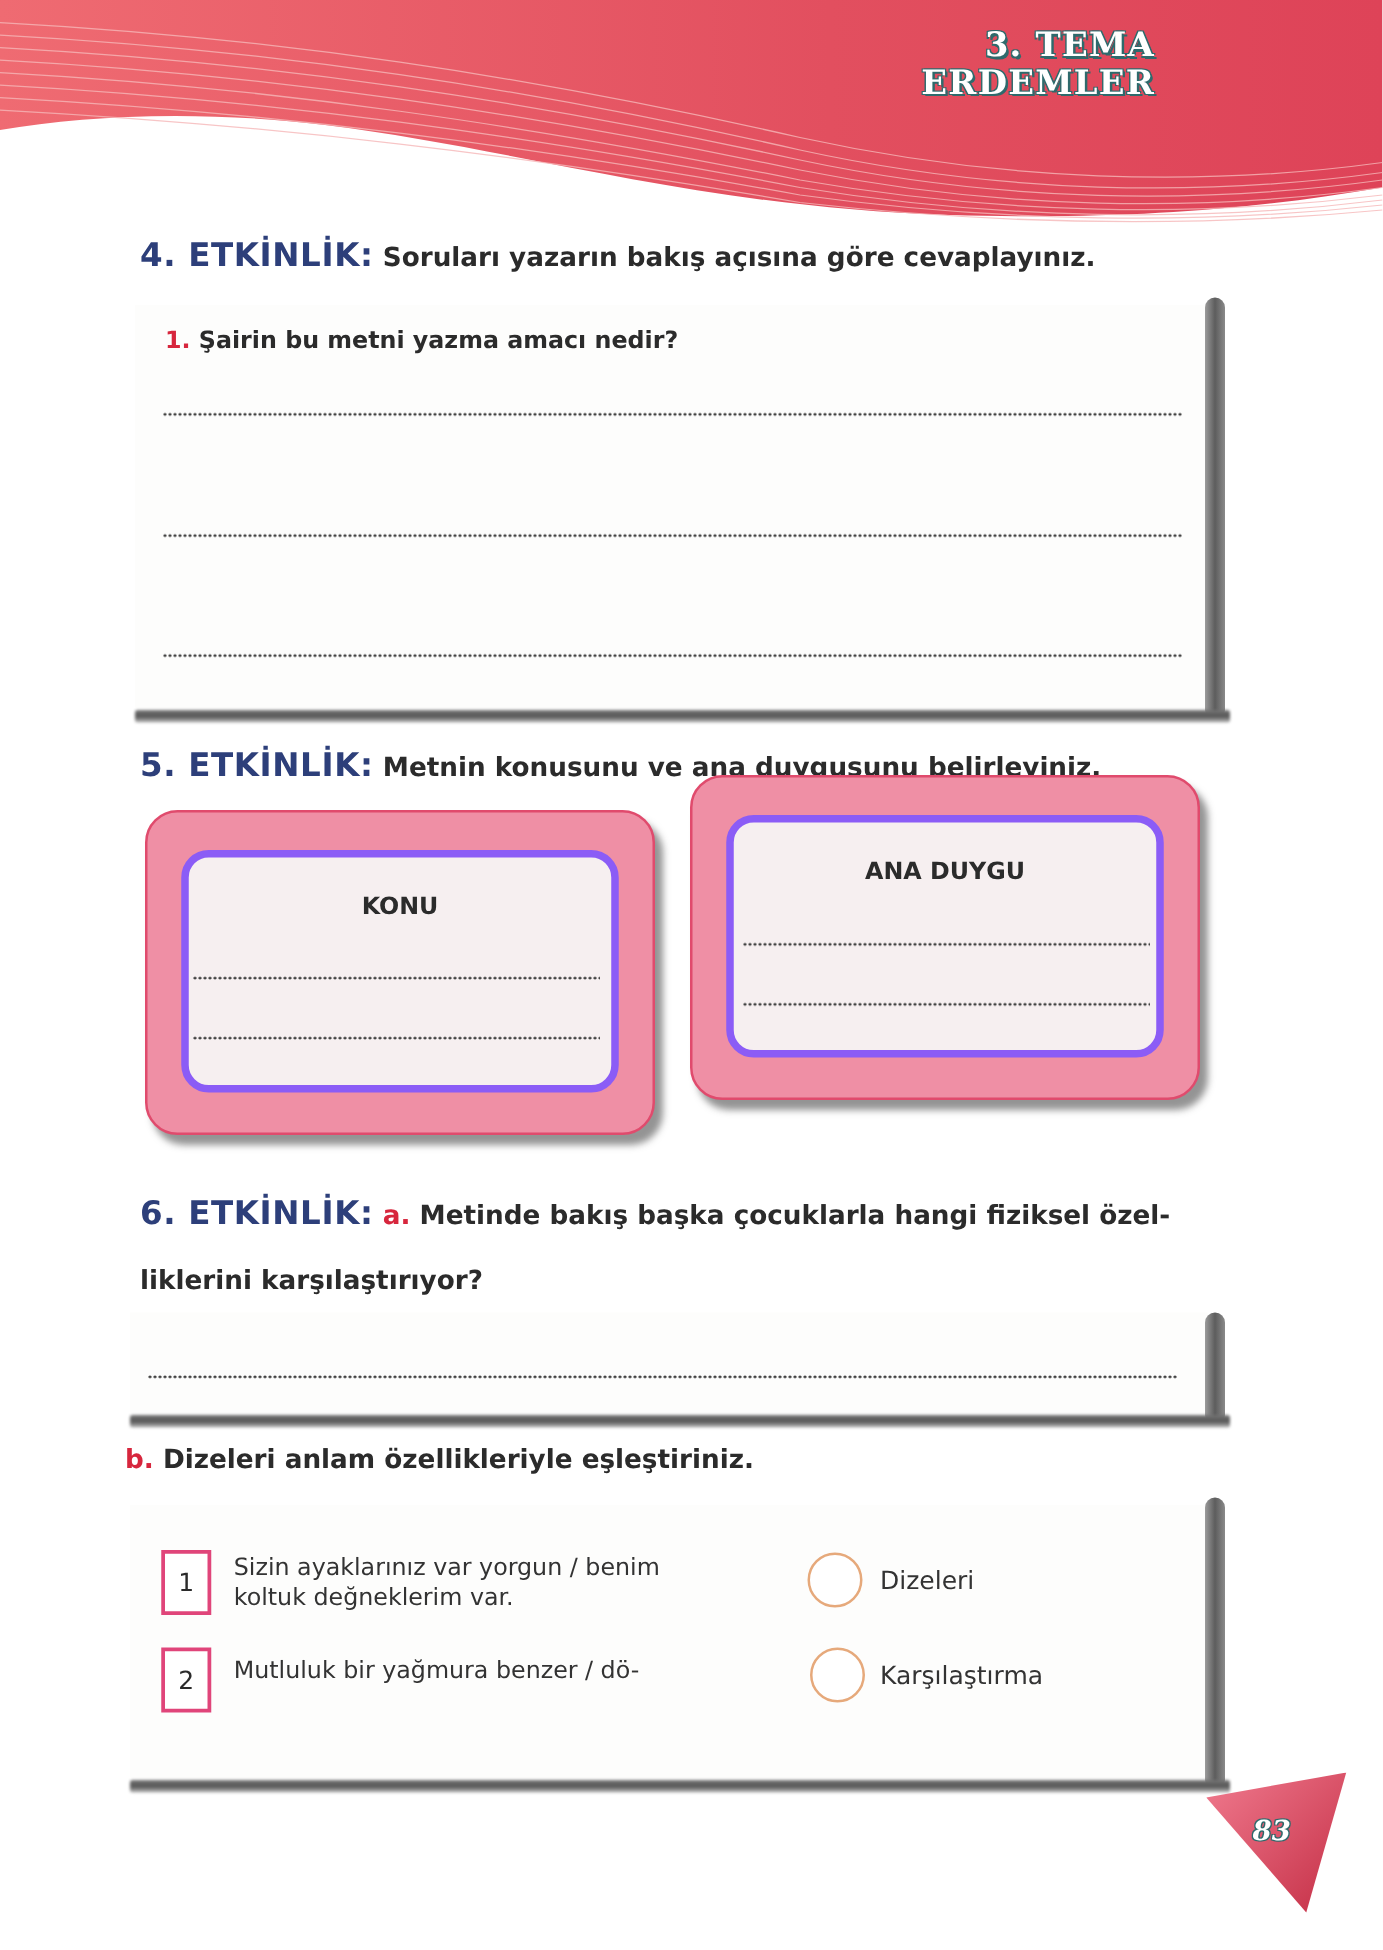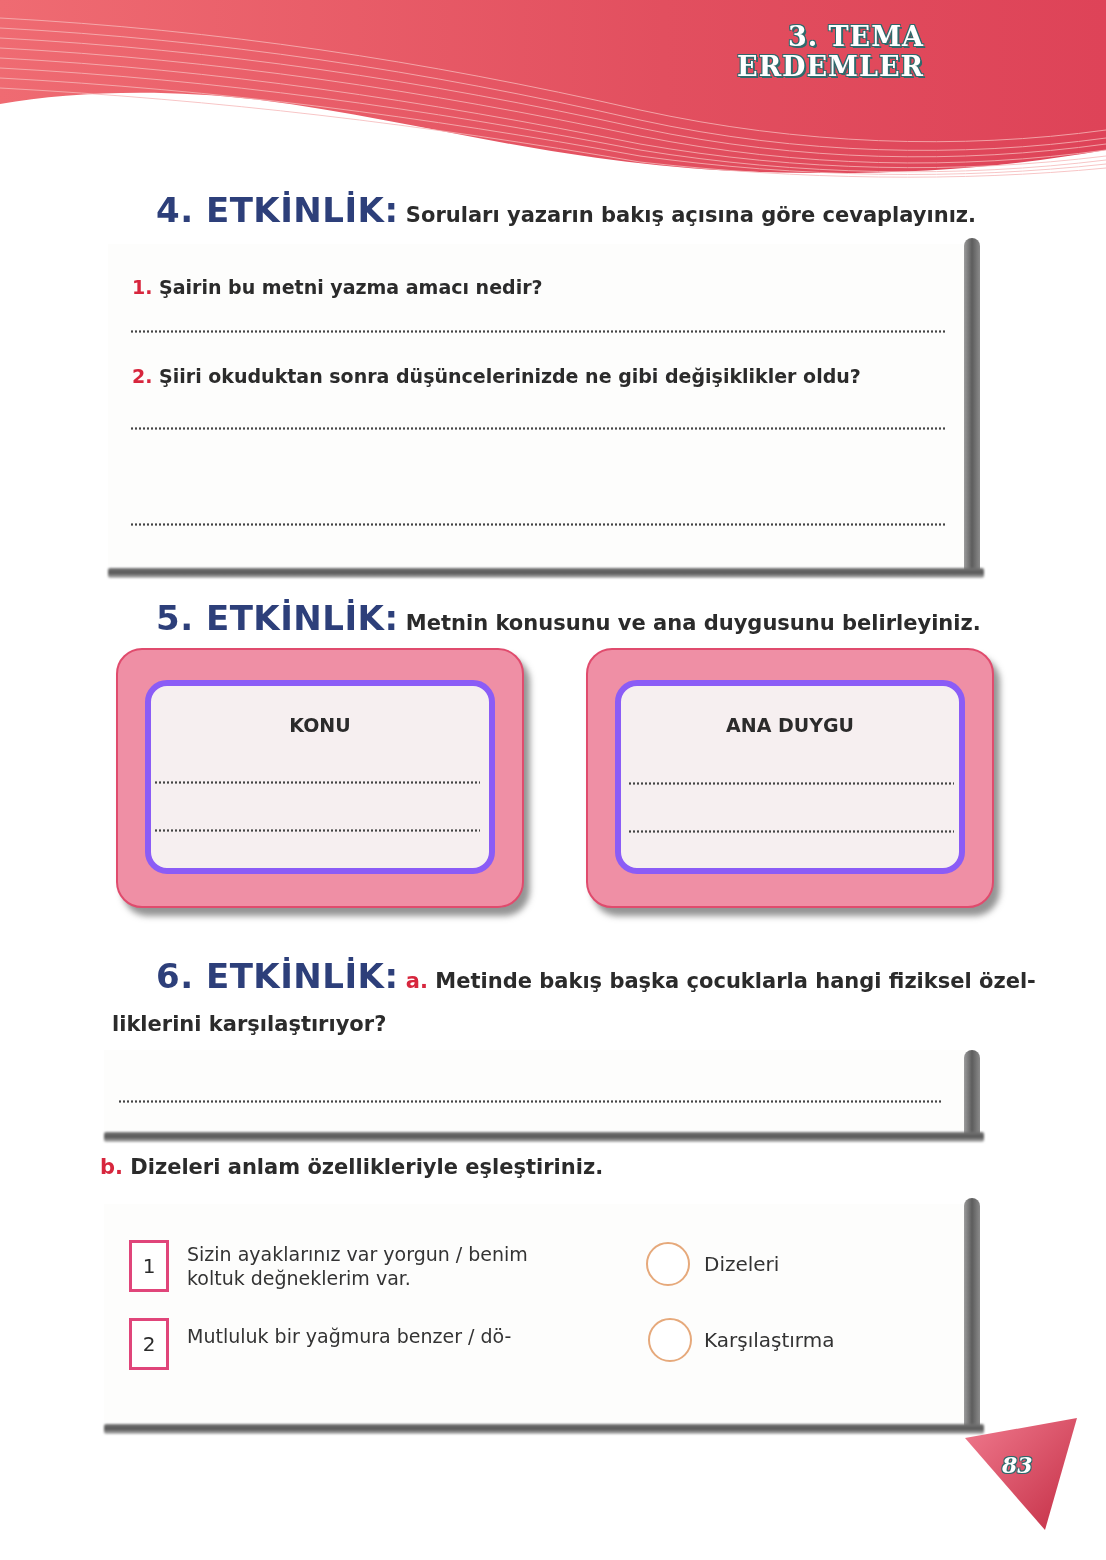--- a/index.html
+++ b/index.html
@@ -13,21 +13,21 @@
     font-family: "DejaVu Serif", serif; font-weight: bold; font-size: 27px; line-height: 30px;
     color: #ffffff; letter-spacing: 1px;
     text-shadow: 2px 2px 0 #2e6a6c, -1px -1px 0 #2e6a6c, 1px -1px 0 #2e6a6c, -1px 1px 0 #2e6a6c;
   }
 
   
   .activity-title {
     position: absolute; left: 112px; font-weight: bold; font-size: 21px; color: #2b2b2b;
     white-space: nowrap;
   }
-  .activity-title .num { color: #2d3f7a; font-size: 34px; letter-spacing: 0.5px; margin-left: 44px; }
+  .activity-title .num { color: #2d3f7a; font-size: 26px; letter-spacing: 0.5px; }
   .red { color: #d7263d; }
 
   
   .paper {
     position: absolute; background: #fdfdfc;
   }
   .paper .curl {
     position: absolute; top: -6px; right: -14px; width: 16px; bottom: -6px;
     background: linear-gradient(90deg, #9b9b9b, #5d5d5d 50%, #8a8a8a);
     border-radius: 8px 8px 4px 4px;
@@ -115,49 +115,45 @@
 
 <div class="activity-title" style="top:190px;">
   <span class="num">4. ETKİNLİK:</span>
   <span>Soruları yazarın bakış açısına göre cevaplayınız.</span>
 </div>
 
 <div class="paper" style="left:108px; top:244px; width:858px; height:322px;">
   <div class="curl"></div>
   <div class="shadow"></div>
 
-  <div class="question" style="top:32px;">
+  <div class="question" style="top:17px;">
     <span class="qn">1.</span>
     <span>Şairin bu metni yazma amacı nedir?</span>
   </div>
   <div class="dots" style="left:22px; width:816px; top:86px;"></div>
 
-  <div class="question" style="top:121px;">
-    <span class="qn">2.</span>
-    <span>Şiiri okuduktan sonra düşüncelerinizde ne gibi değişiklikler oldu?</span>
-  </div>
   <div class="dots" style="left:22px; width:816px; top:183px;"></div>
 
   <div class="dots" style="left:22px; width:816px; top:279px;"></div>
 </div>
 
 <div class="activity-title" style="top:598px;">
   <span class="num">5. ETKİNLİK:</span>
   <span>Metnin konusunu ve ana duygusunu belirleyiniz.</span>
 </div>
 
 <div class="pink-card" style="left:116px; top:648px;">
   <div class="inner">
     <div class="card-title">KONU</div>
     <div class="dots" style="left:3px; width:326px; top:95px;"></div>
     <div class="dots" style="left:3px; width:326px; top:143px;"></div>
   </div>
 </div>
 
-<div class="pink-card" style="left:552px; top:648px;margin-left:34px;">
+<div class="pink-card" style="left:552px; top:620px;">
   <div class="inner">
     <div class="card-title">ANA DUYGU</div>
     <div class="dots" style="left:7px; width:326px; top:96px;"></div>
     <div class="dots" style="left:7px; width:326px; top:144px;"></div>
   </div>
 </div>
 
 <div class="activity-title" style="top:956px;">
   <span class="num">6. ETKİNLİK:</span>
   <span class="red">a.</span>

